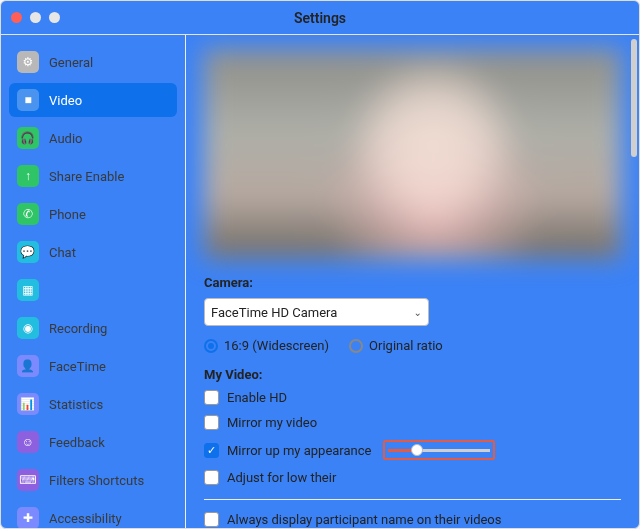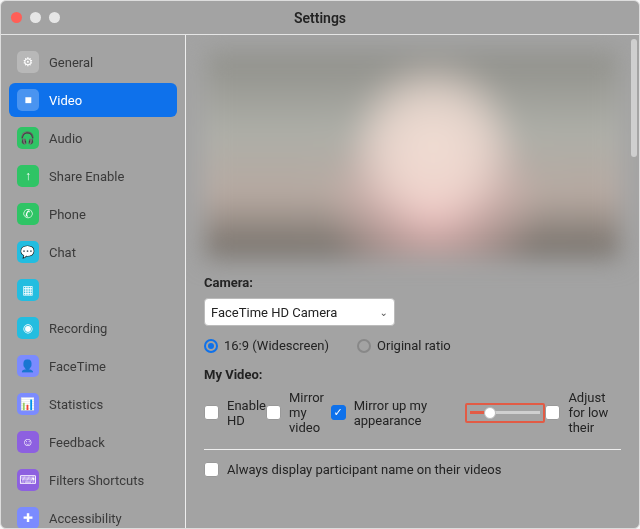--- a/index.html
+++ b/index.html
@@ -1,45 +1,45 @@
 <!DOCTYPE html>
 <html><head>
 <meta charset="utf-8">
 <style>
   * { box-sizing: border-box; margin: 0; padding: 0; }
   html, body { width: 640px; height: 529px; font-family: -apple-system, BlinkMacSystemFont, "Segoe UI", Roboto, sans-serif; font-size: 13px; color: #232323; background: #f7f7f7; overflow: hidden; }
-  .window { position: relative; width: 640px; height: 529px; background: #a3a3a3; border: 1px solid #ddd; border-radius: 6px; overflow: hidden; }
+  .window { position: relative; width: 640px; height: 529px; background: #3b82f6; border: 1px solid #ddd; border-radius: 6px; overflow: hidden; }
   .titlebar { height: 34px; border-bottom: 1px solid #e5e5e5; display: flex; align-items: center; position: relative; }
   .traffic { position: absolute; left: 10px; top: 11px; display: flex; gap: 8px; }
   .traffic span { width: 11px; height: 11px; border-radius: 50%; background: #e6e6e6; display: inline-block; }
   .traffic .close { background: #ff5f57; }
   .title { flex: 1; text-align: center; font-weight: 600; font-size: 14px; }
   .body { display: flex; height: calc(529px - 34px); }
   .sidebar { width: 185px; padding: 10px 8px; border-right: 1px solid #eee; overflow-y: auto; }
   .side-item { display: flex; align-items: center; gap: 10px; padding: 6px 8px; border-radius: 6px; margin-bottom: 4px; cursor: pointer; color: #3a3a3a; }
   .side-item.active { background: #0e71eb; color: #fff; }
   .side-item .icon { width: 22px; height: 22px; border-radius: 5px; display: flex; align-items: center; justify-content: center; font-size: 12px; color: #fff; flex-shrink: 0; }
   .side-item.active .icon { background: rgba(255,255,255,0.25); }
   .content { flex: 1; padding: 14px 18px 4px 18px; overflow-y: auto; position: relative; }
   .preview { width: 100%; height: 210px; border: 1px solid #ddd; background:
     radial-gradient(circle at 55% 45%, rgba(245,225,215,0.9) 0%, rgba(245,225,215,0.7) 18%, rgba(0,0,0,0) 35%),
     radial-gradient(circle at 55% 75%, rgba(240,190,190,0.9) 0%, rgba(0,0,0,0) 40%),
     linear-gradient(180deg, #8d8d88 0%, #aeafa8 40%, #b7a9a1 70%, #6f6a64 100%);
     filter: blur(12px);
     margin-bottom: 16px;
   }
   .section-label { font-weight: 700; font-size: 13px; margin-bottom: 8px; }
-  .select { width: 191px; height: 28px; border: 1px solid #bbb; border-radius: 4px; padding: 2px 6px; display: flex; align-items: center; justify-content: space-between; background: #fff; margin-bottom: 12px; cursor: pointer; }
+  .select { width: 225px; height: 28px; border: 1px solid #bbb; border-radius: 4px; padding: 2px 6px; display: flex; align-items: center; justify-content: space-between; background: #fff; margin-bottom: 12px; cursor: pointer; }
   .select .chev { font-size: 10px; color: #555; }
-  .row { display: flex; align-items: center; gap: 28px; margin-bottom: 14px; }
+  .row { display: flex; align-items: center; gap: 20px; margin-bottom: 14px; }
   .radio { display: flex; align-items: center; gap: 6px; cursor: pointer; }
   .radio .r { width: 14px; height: 14px; border-radius: 50%; border: 2px solid #0e71eb; display: inline-flex; align-items: center; justify-content: center; }
   .radio .r.off { border-color: #888; }
   .radio .r .dot { width: 6px; height: 6px; border-radius: 50%; background: #0e71eb; }
-  .checks { display: flex; flex-direction: row; }
+  .checks { display: flex; flex-direction: column; gap: 10px; }
   .check { display: flex; align-items: center; gap: 8px; cursor: pointer; }
   .cb { width: 15px; height: 15px; border-radius: 3px; border: 1px solid #999; background: #fff; display: inline-flex; align-items: center; justify-content: center; flex-shrink: 0; }
   .cb.on { background: #0e71eb; border-color: #0e71eb; color: #fff; font-size: 11px; }
   .slider-wrap { margin-left: 4px; padding: 3px; border: 2px solid #e25b45; border-radius: 2px; display: inline-flex; align-items: center; width: 112px; height: 20px; }
   .slider { position: relative; width: 100%; height: 3px; background: #cfcfcf; }
   .slider .fill { position: absolute; left: 0; top: 0; bottom: 0; width: 28%; background: #e25b45; }
   .slider .thumb { position: absolute; left: 28%; top: 50%; width: 12px; height: 12px; background: #fff; border: 1px solid #bbb; border-radius: 50%; transform: translate(-50%, -50%); }
   .divider { border: none; border-top: 1px solid #eee; margin: 14px 0 12px 0; }
   .scrollbar { position: absolute; right: 2px; top: 38px; width: 6px; height: 118px; background: #cfcfcf; border-radius: 3px; }
 </style>

